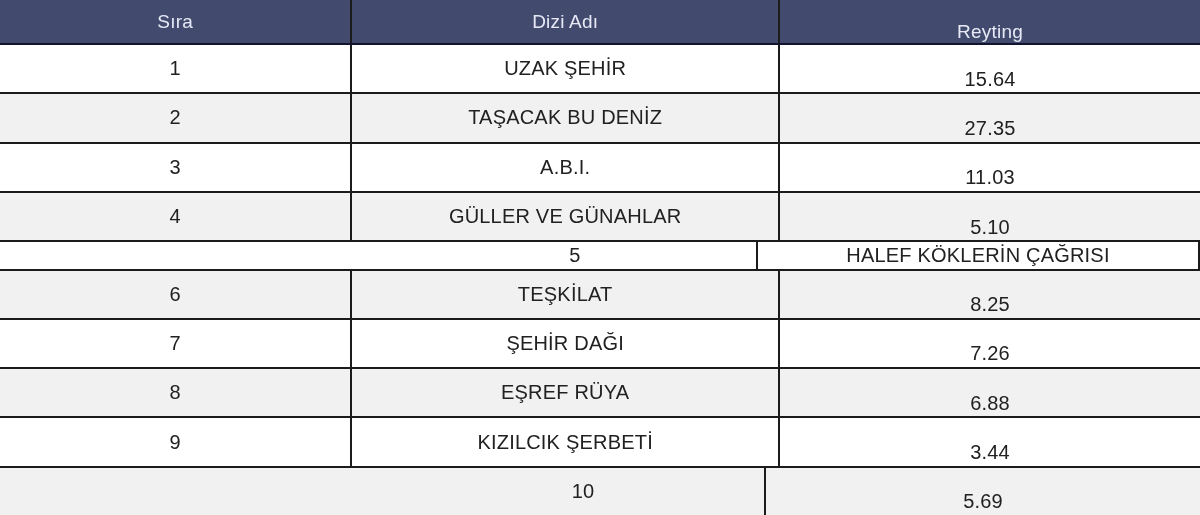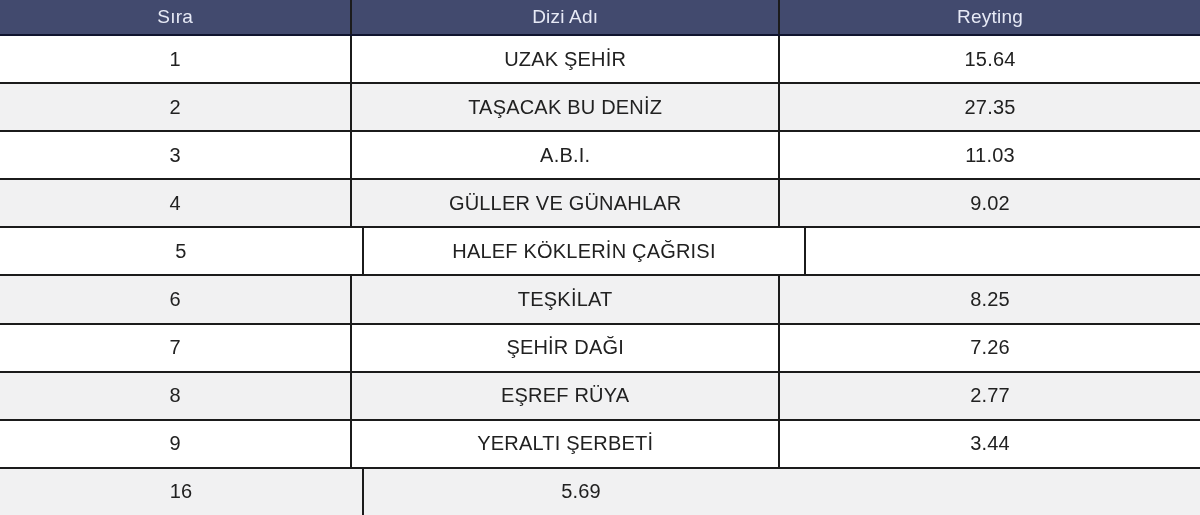--- a/index.html
+++ b/index.html
@@ -3,21 +3,21 @@
 <meta charset="utf-8">
 <style>
   :root{
     --header-bg:#424a6e;
     --header-text:#e7eaf6;
     --row-bg:#ffffff;
     --row-alt-bg:#f1f1f2;
     --border-color:#1b1b1b;
     --body-text:#212121;
   }
-  *{margin:0;padding:0;box-sizing:border-box;}
+  *{margin:0;padding:0;box-sizing:border-box;justify-content:flex-end;}
   html,body{width:1200px;height:515px;overflow:hidden;background:#fff;
     font-family:"Liberation Sans", sans-serif;}
   .ratings-table{
     display:flex;flex-direction:column;
     width:1200px;height:515px;
   }
   .header-row{
     display:flex;flex:0 0 36px;
     background:var(--header-bg);
     color:var(--header-text);
@@ -34,21 +34,21 @@
     color:var(--body-text);
   }
   .body-row:nth-child(odd){background:var(--row-alt-bg);}
   .body-row:last-child{border-bottom:none;}
   .cell{
     display:flex;align-items:center;justify-content:center;
     font-size:20px;letter-spacing:.2px;
   }
   .col-rank{width:364px;border-right:2px solid var(--border-color);}
   .col-name{width:442px;border-right:2px solid var(--border-color);}
-  .col-rating{width:434px;}
+  .col-rating{width:434px;margin-top:21px;}
 </style>
 </head>
 <body>
 
 <div class="ratings-table">
 
   <div class="header-row">
     <div class="header-cell col-rank">Sıra</div>
     <div class="header-cell col-name">Dizi Adı</div>
     <div class="header-cell col-rating">Reyting</div>
@@ -68,21 +68,21 @@
 
   <div class="body-row">
     <div class="cell col-rank">3</div>
     <div class="cell col-name">A.B.I.</div>
     <div class="cell col-rating">11.03</div>
   </div>
 
   <div class="body-row">
     <div class="cell col-rank">4</div>
     <div class="cell col-name">GÜLLER VE GÜNAHLAR</div>
-    <div class="cell col-rating">9.02</div>
+    <div class="cell col-rating">5.10</div>
   </div>
 
   <div class="body-row">
     <div class="cell col-rank">5</div>
     <div class="cell col-name">HALEF KÖKLERİN ÇAĞRISI</div>
   </div>
 
   <div class="body-row">
     <div class="cell col-rank">6</div>
     <div class="cell col-name">TEŞKİLAT</div>
@@ -91,27 +91,27 @@
 
   <div class="body-row">
     <div class="cell col-rank">7</div>
     <div class="cell col-name">ŞEHİR DAĞI</div>
     <div class="cell col-rating">7.26</div>
   </div>
 
   <div class="body-row">
     <div class="cell col-rank">8</div>
     <div class="cell col-name">EŞREF RÜYA</div>
-    <div class="cell col-rating">2.77</div>
+    <div class="cell col-rating">6.88</div>
   </div>
 
   <div class="body-row">
     <div class="cell col-rank">9</div>
-    <div class="cell col-name">YERALTI ŞERBETİ</div>
+    <div class="cell col-name">KIZILCIK ŞERBETİ</div>
     <div class="cell col-rating">3.44</div>
   </div>
 
   <div class="body-row">
-    <div class="cell col-rank">16</div>
+    <div class="cell col-rank">10</div>
     <div class="cell col-rating">5.69</div>
   </div>
 
 </div>
 
 </body></html>

